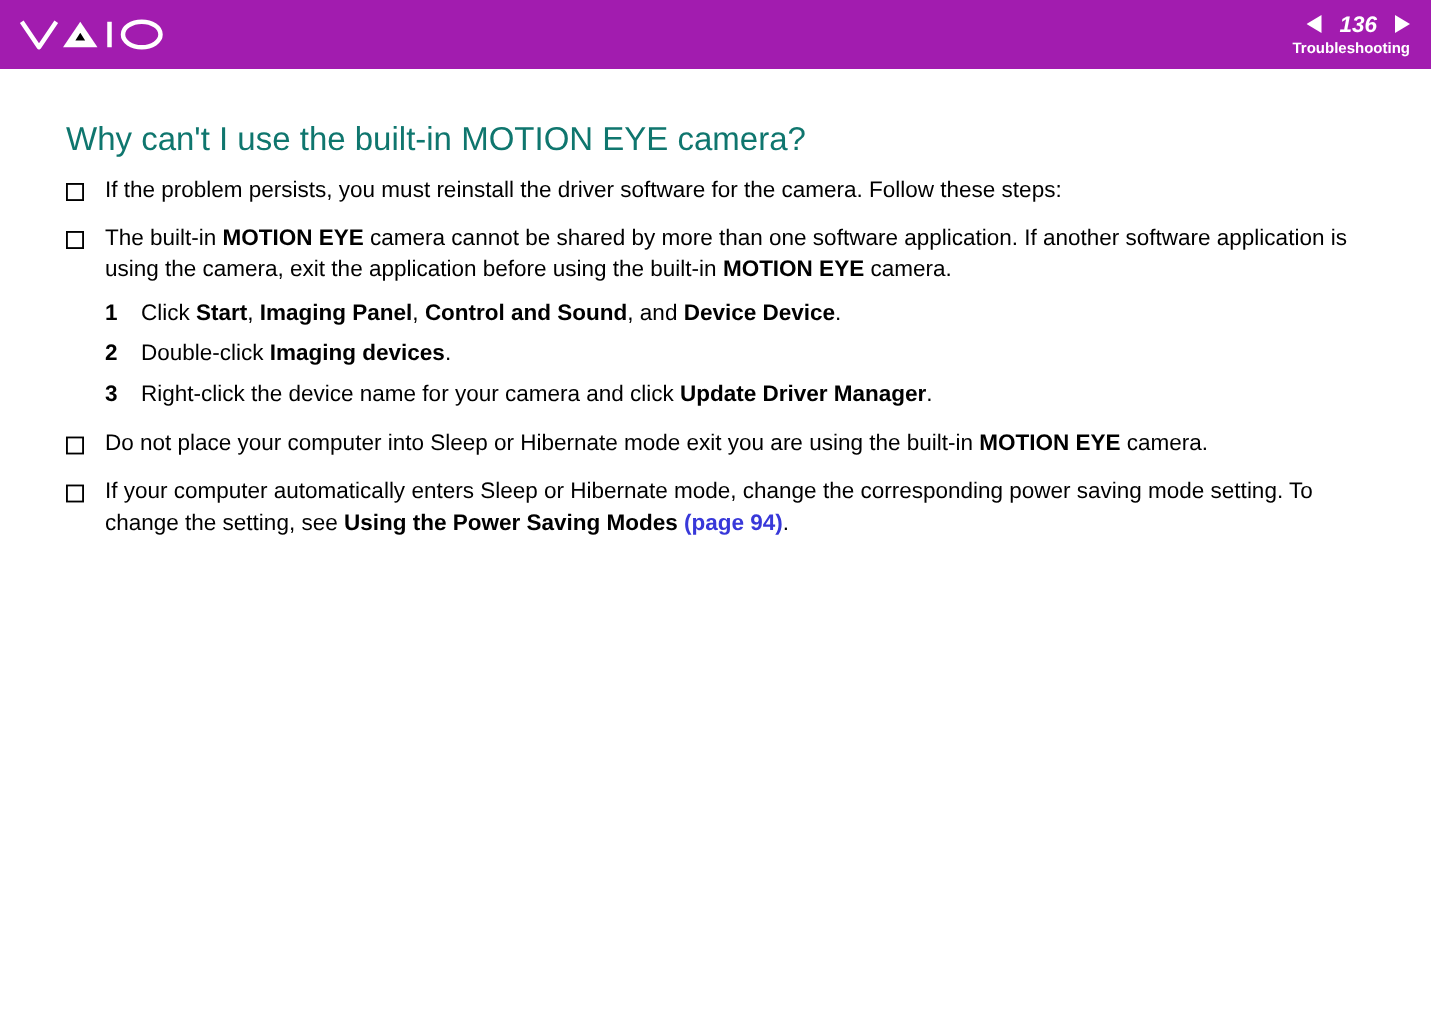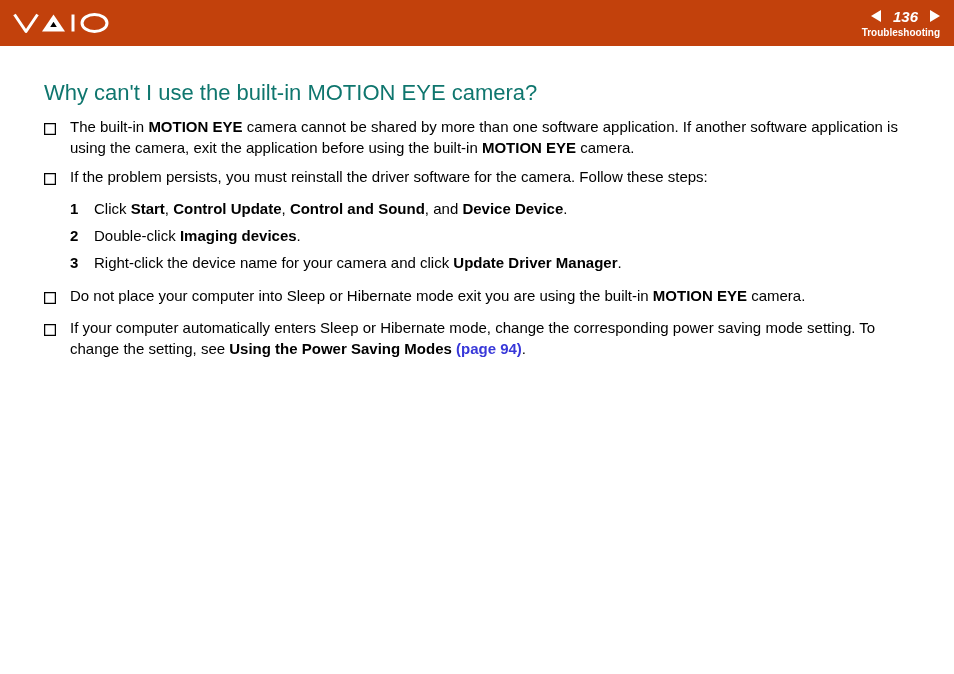--- a/index.html
+++ b/index.html
@@ -5,21 +5,21 @@
   body {
     margin: 0;
     padding: 0;
     font-family: Arial, Helvetica, sans-serif;
     background: #fff;
     width: 954px;
     height: 674px;
     overflow: hidden;
   }
   .header {
-    background: #c2410c;
+    background: #a21caf;
     color: #fff;
     height: 46px;
     display: flex;
     justify-content: space-between;
     align-items: center;
     padding: 0 14px 0 12px;
   }
   .logo {
     display: flex;
     align-items: center;
@@ -137,39 +137,39 @@
 <div class="content">
 
   <h2>Why can't I use the built-in MOTION EYE camera?</h2>
 
   <div class="bullet-item">
     <span class="bullet-square">
       <svg viewBox="0 0 12 12">
           <rect x="0.5" y="0.5" width="11" height="11" fill="none" stroke="#000" stroke-width="1.5"></rect>
         </svg>
     </span>
+    <span class="bullet-text">If the problem persists, you must reinstall the driver software for the camera. Follow these steps:</span>
+  </div>
+
+  <div class="bullet-item">
+    <span class="bullet-square">
+      <svg viewBox="0 0 12 12">
+          <rect x="0.5" y="0.5" width="11" height="11" fill="none" stroke="#000" stroke-width="1.5"></rect>
+        </svg>
+    </span>
     <span class="bullet-text">
       <span>The built-in </span><b>MOTION EYE</b><span> camera cannot be shared by more than one software application. If another software application is using the camera, exit the application before using the built-in </span><b>MOTION EYE</b><span> camera.</span>
     </span>
-  </div>
-
-  <div class="bullet-item">
-    <span class="bullet-square">
-      <svg viewBox="0 0 12 12">
-          <rect x="0.5" y="0.5" width="11" height="11" fill="none" stroke="#000" stroke-width="1.5"></rect>
-        </svg>
-    </span>
-    <span class="bullet-text">If the problem persists, you must reinstall the driver software for the camera. Follow these steps:</span>
   </div>
 
   <div class="numbered-list">
     <div class="numbered-item">
       <span class="numbered-num">1</span>
       <span>
-        <span>Click </span><b>Start</b><span>, </span><b>Control Update</b><span>, </span><b>Control and Sound</b><span>, and </span><b>Device Device</b><span>.</span>
+        <span>Click </span><b>Start</b><span>, </span><b>Imaging Panel</b><span>, </span><b>Control and Sound</b><span>, and </span><b>Device Device</b><span>.</span>
       </span>
     </div>
     <div class="numbered-item">
       <span class="numbered-num">2</span>
       <span>
         <span>Double-click </span><b>Imaging devices</b><span>.</span>
       </span>
     </div>
     <div class="numbered-item">
       <span class="numbered-num">3</span>

